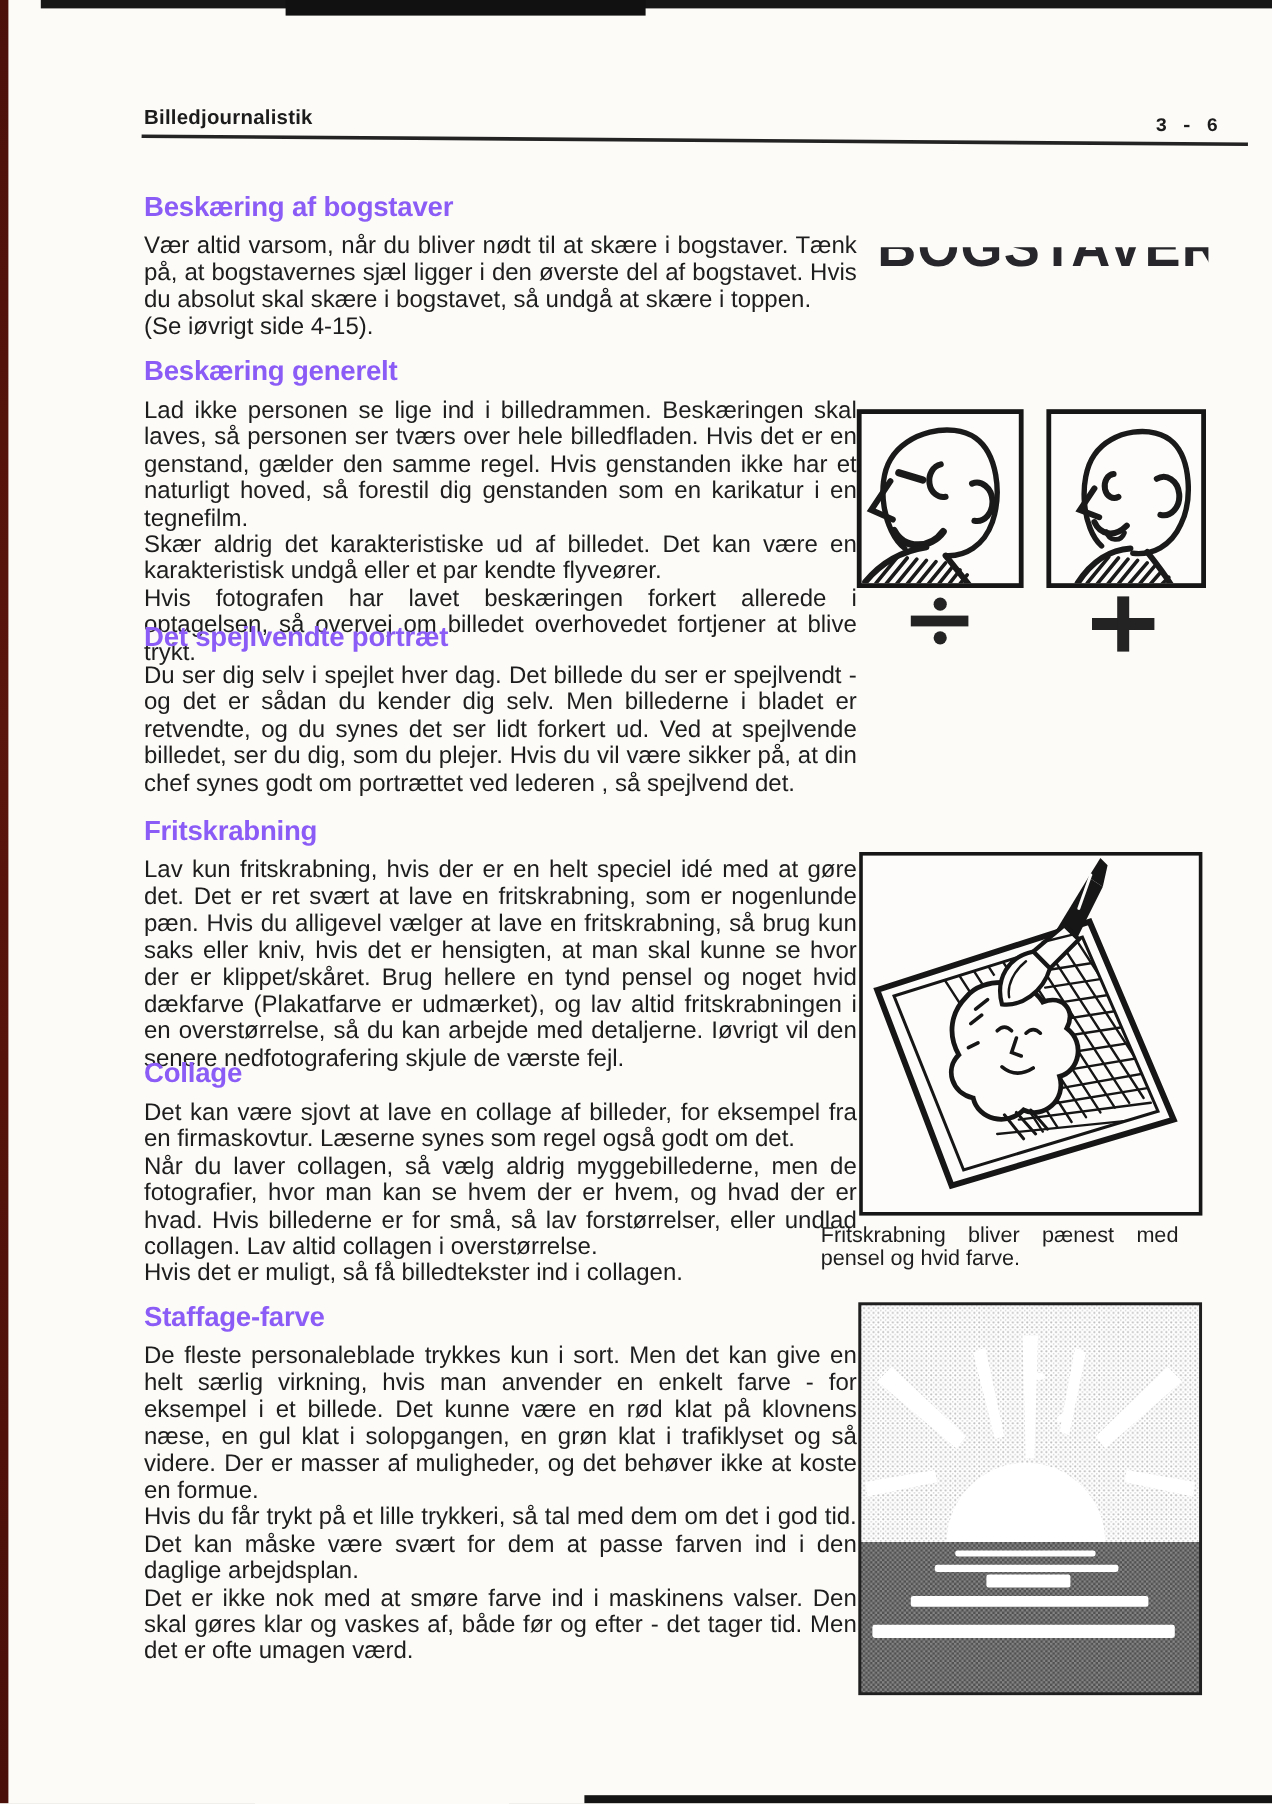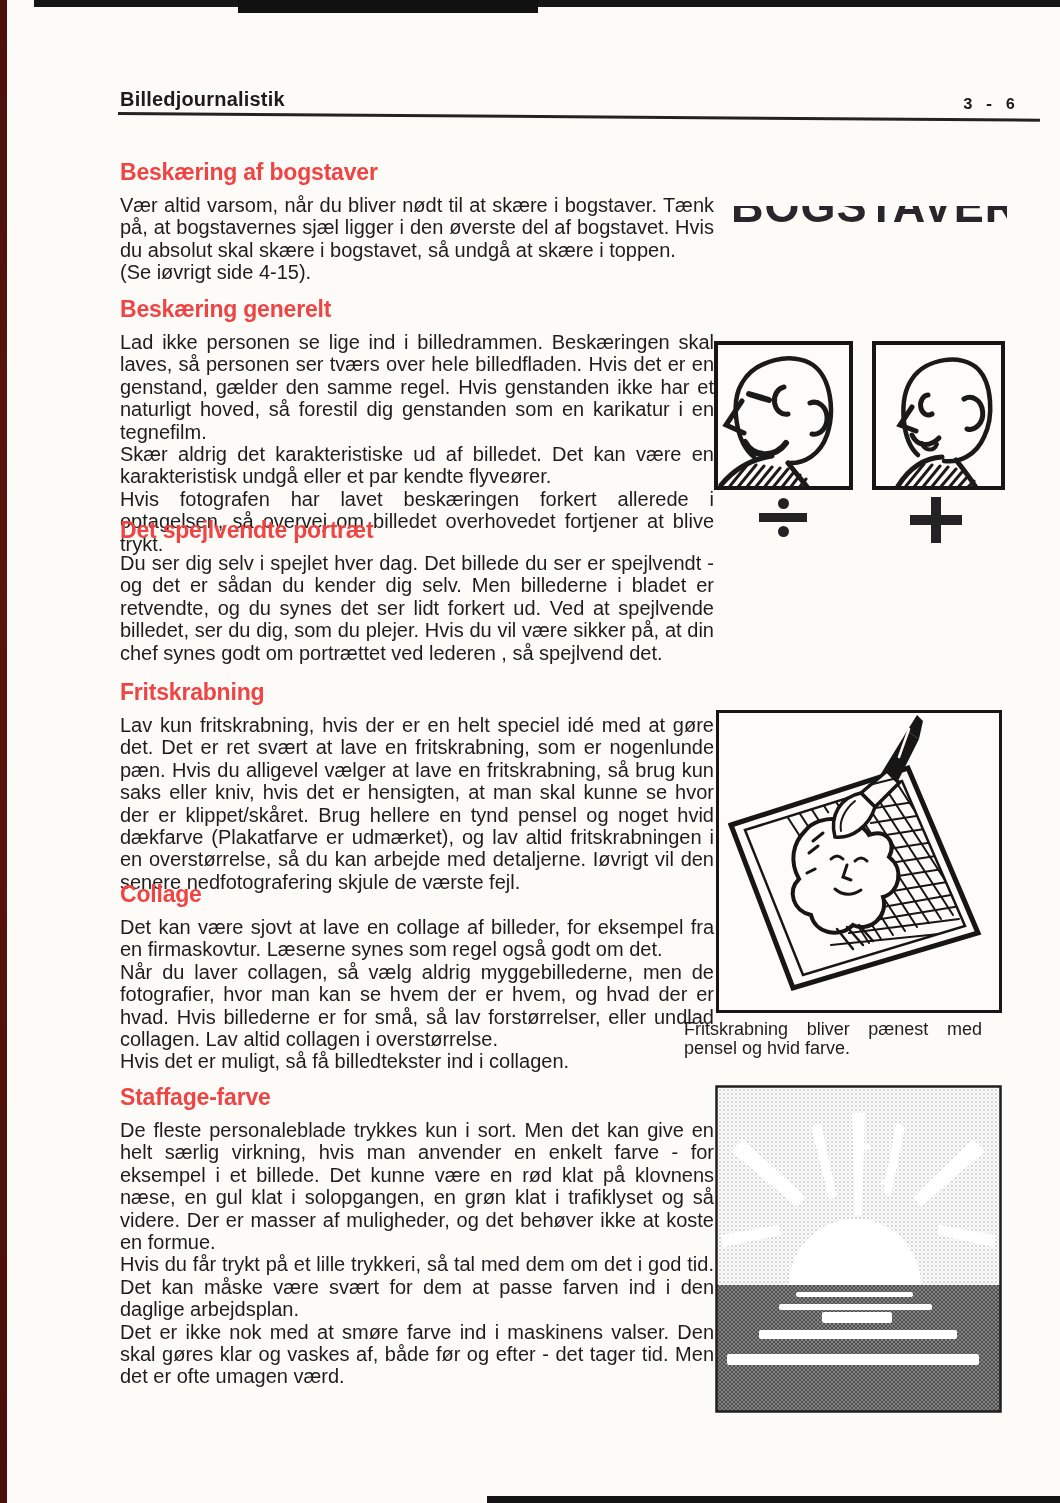--- a/index.html
+++ b/index.html
@@ -8,26 +8,26 @@
     background:#fcfbf8;overflow:hidden;
     font-family:"Liberation Sans","DejaVu Sans",sans-serif;
     color:#1c1c1c;
   }
   
   .scan-top{position:absolute;left:34px;top:0;width:1026px;height:7px;background:#161616;}
   .scan-top-thick{position:absolute;left:238px;top:0;width:300px;height:13px;background:#111;}
   .scan-left{position:absolute;left:0;top:0;width:7px;height:1503px;background:linear-gradient(180deg,#4c100a,#5a150c 40%,#4a0f09);}
   .scan-bottom{position:absolute;left:487px;top:1496px;width:573px;height:7px;background:#141414;}
   
-  .hdr-title{position:absolute;left:120px;top:88px;font-size:20px;font-weight:bold;letter-spacing:.2px;}
+  .hdr-title{position:absolute;left:120px;top:88px;font-size:17px;font-weight:bold;letter-spacing:.2px;}
   .hdr-page{position:absolute;left:963px;top:96px;font-size:16px;font-weight:bold;letter-spacing:1px;font-family:Liberation Mono, monospace;}
   .hdr-rule{position:absolute;left:118px;top:112px;width:922px;height:3px;background:#232323;transform:rotate(.42deg);transform-origin:left center;}
   
   .sec{position:absolute;left:120px;width:594px;}
-  .sec h2{margin:0 0 8px 0;font-size:23px;font-weight:bold;letter-spacing:-.2px;color:#ef4444;}
+  .sec h2{margin:0 0 8px 0;font-size:23px;font-weight:bold;letter-spacing:-.2px;color:#8b5cf6;}
   .sec p{margin:0;font-size:20px;line-height:22.4px;text-align:justify;color:#1d1d1d;}
   .s1{top:159px}.s2{top:296px}.s3{top:517px}.s4{top:679px}.s5{top:881px}.s6{top:1084px}
   
   .bogstaver-crop{position:absolute;left:731px;top:206px;width:276px;height:29px;overflow:hidden;}
   .bogstaver-crop span{display:block;font-size:45px;line-height:45px;font-weight:bold;letter-spacing:1px;color:#27272b;margin-top:-23px;white-space:nowrap;transform:scaleY(1.04);}
   
   .face-frame{position:absolute;top:341px;height:141px;background:#fdfcfa;border:4px solid #161616;}
   .face-bad{left:714px;width:131px;}
   .face-good{left:872px;width:125px;}
   .sym{position:absolute;top:498px;display:flex;flex-direction:column;align-items:center;}

